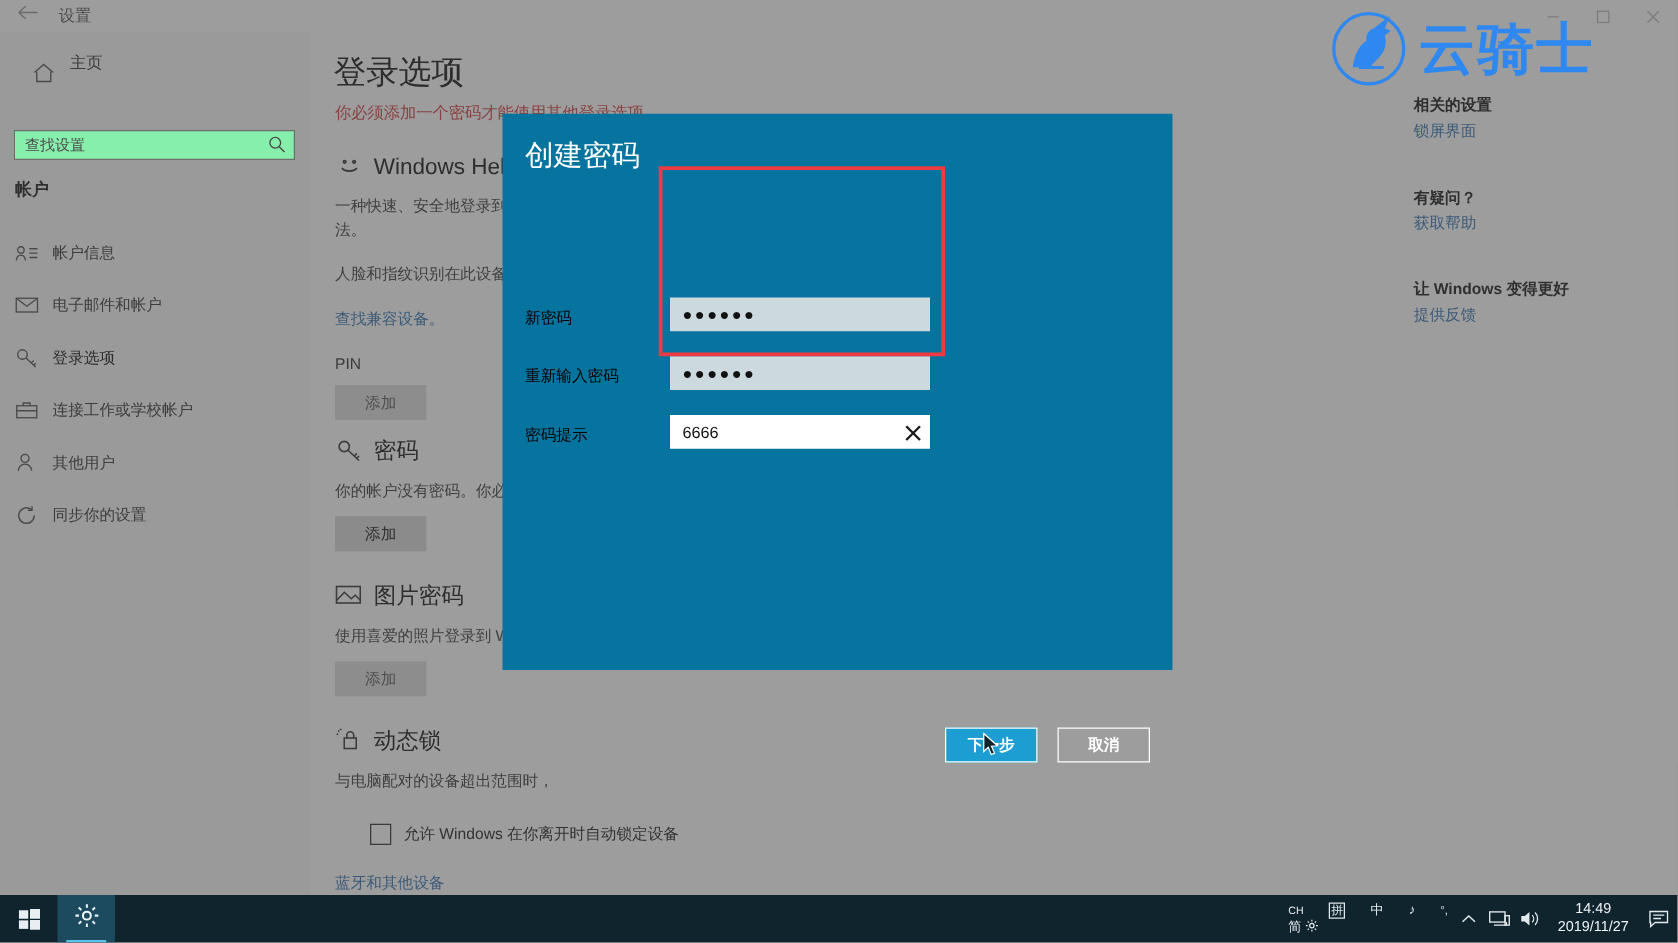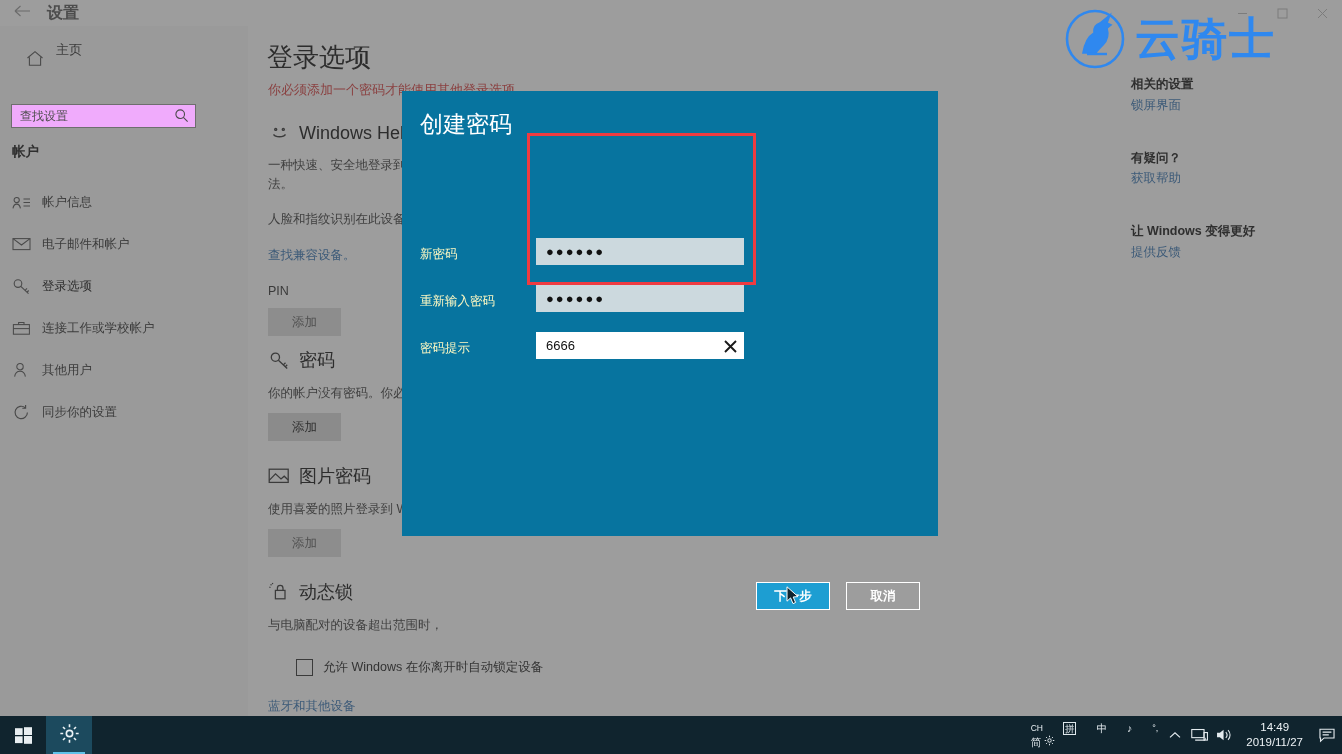--- a/index.html
+++ b/index.html
@@ -21,21 +21,21 @@
   .titlebar {
     position: absolute; left: 0; top: 0; width: 1342px; height: 26px;
     background: #9d9d9d;
   }
   .back-arrow {
     position: absolute; left: 10px; top: 1px; width: 26px; height: 24px;
     color: #6b6b6b; font-size: 15px; line-height: 24px; text-align: center;
   }
   .titlebar-text {
     position: absolute; left: 47px; top: 0px; height: 26px; line-height: 26px;
-    font-size: 16px; color: #4c4c4c; font-weight: bold;
+    font-size: 13px; color: #4c4c4c;
   }
   .wincontrols {
     position: absolute; right: 0; top: 0; height: 26px; display: flex;
   }
   .wc-btn {
     width: 40px; height: 26px; display: flex; align-items: center; justify-content: center;
     color: #7c7c7c; font-size: 11px;
   }
   .wc-btn svg { display: block; }
 
@@ -44,22 +44,22 @@
     position: absolute; left: 0; top: 26px; width: 248px; height: 690px;
     background: #9a9a9a;
   }
   .nav-home {
     position: absolute; left: 0; top: 15px; width: 248px; height: 34px;
     display: flex; padding-left: 26px;
   }
   .nav-home .nav-ico { width: 30px; color: #4a4a4a; display:flex; align-items:center; }
   .nav-home .nav-lbl { font-size: 13px; color: #3c3c3c; }
   .search-wrap {
-    position: absolute; left: 11px; top: 78px; width: 185px; height: 24px;
-    border: 1px solid #6e6e6e; background: #f0abfc;
+    position: absolute; left: 11px; top: 78px; width: 225px; height: 24px;
+    border: 1px solid #6e6e6e; background: #86efac;
   }
   .search-wrap input {
     position: absolute; left: 0; top: 0; width: 200px; height: 22px;
     background: transparent; border: 0; outline: none;
     font-family: inherit; font-size: 12px; color: #3e3e3e; padding-left: 8px;
   }
   .search-wrap input::placeholder { color: #4d4d4d; opacity: 1; }
   .search-ico {
     position: absolute; right: 5px; top: 3px; width: 16px; height: 16px;
     color: #4a4a4a;
@@ -137,21 +137,21 @@
   
   .dialog {
     position: absolute; left: 402px; top: 91px; width: 536px; height: 445px;
     background: #07749f;
   }
   .dlg-title {
     position: absolute; left: 18px; top: 18px;
     font-size: 23px; color: #ffffff; font-weight: normal;
   }
   .fld-label {
-    position: absolute; font-size: 12.5px; color: #fef9c3;
+    position: absolute; font-size: 12.5px; color: #000000;
   }
   .fld-input {
     position: absolute; height: 27px; border: 0; outline: none;
     font-family: inherit; font-size: 13px; padding: 0 10px;
   }
   .fld-input.pw { background: #ccd9de; color: #111; letter-spacing: 2px; }
   .fld-input.hint { background: #ffffff; color: #111; padding-right: 32px; }
   .hint-clear {
     position: absolute; width: 18px; height: 18px; color: #1a1a1a;
     display: flex; align-items: center; justify-content: center;

